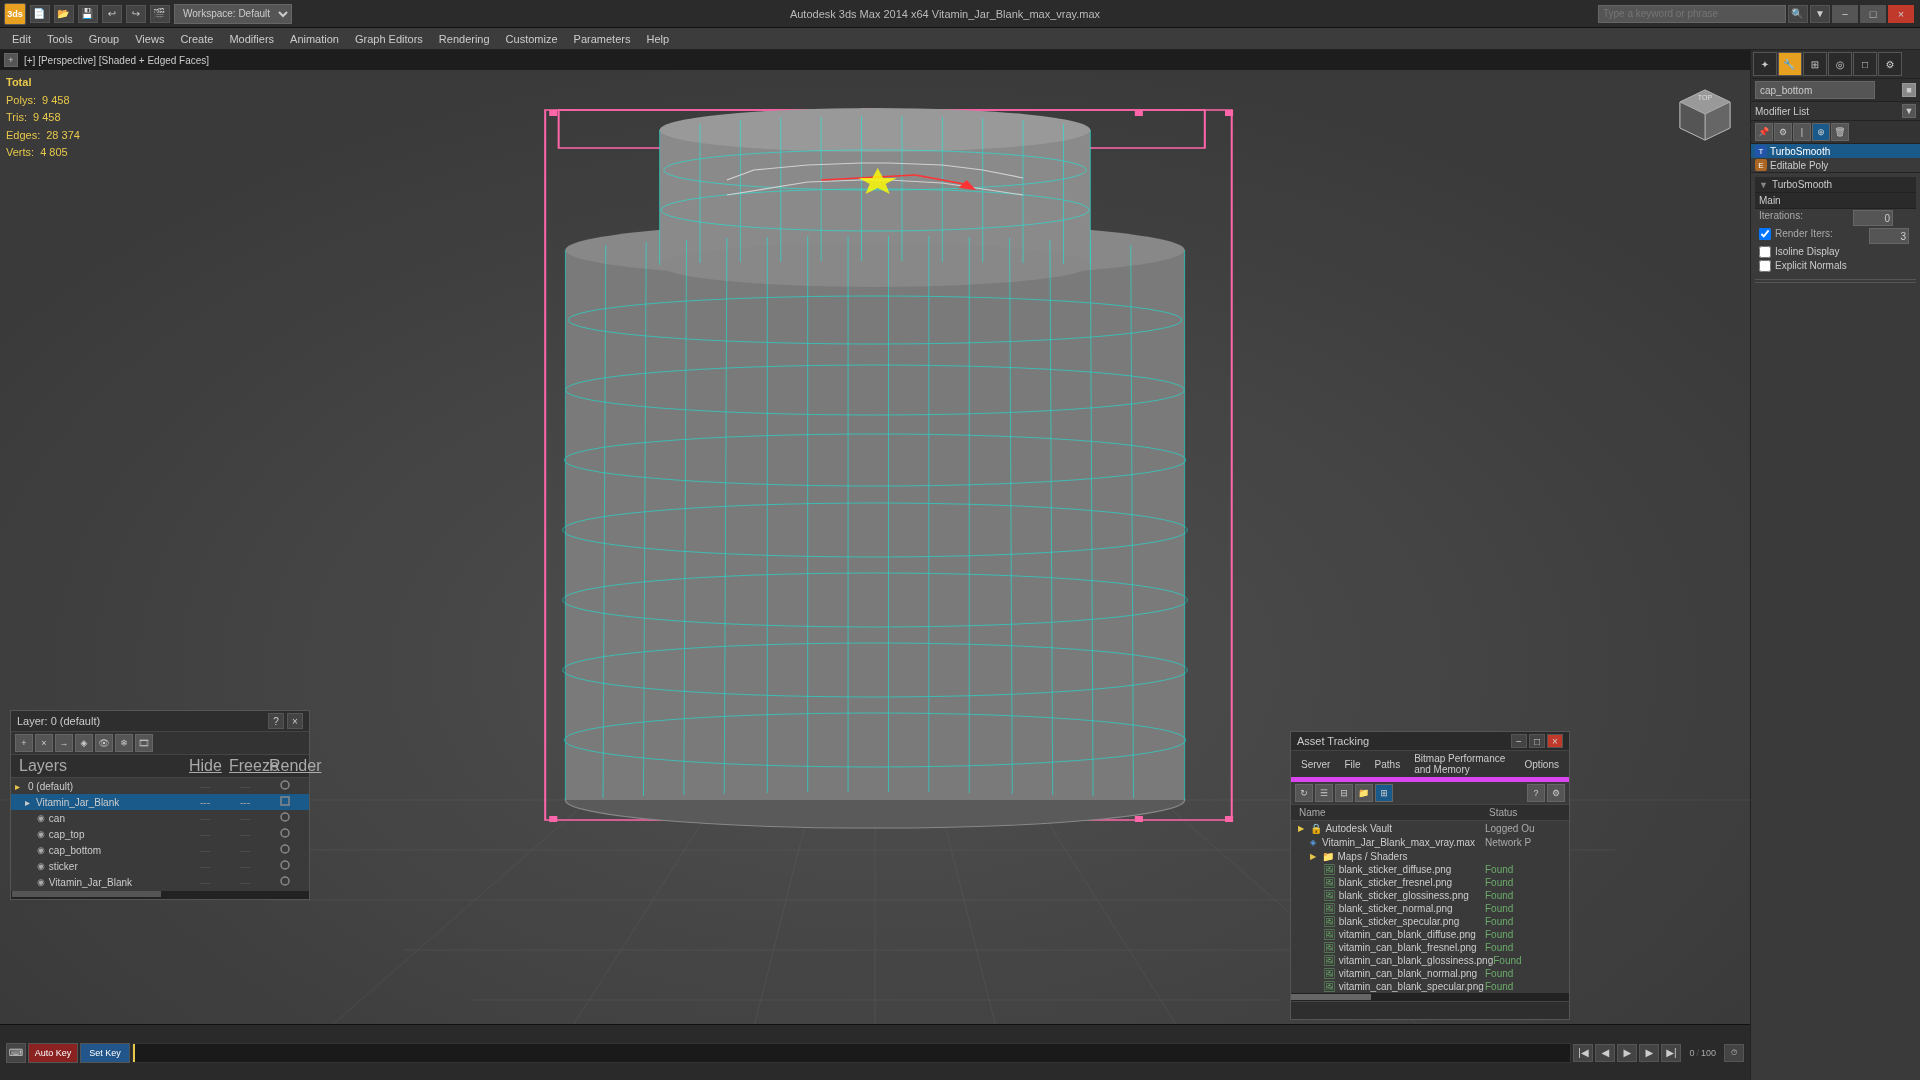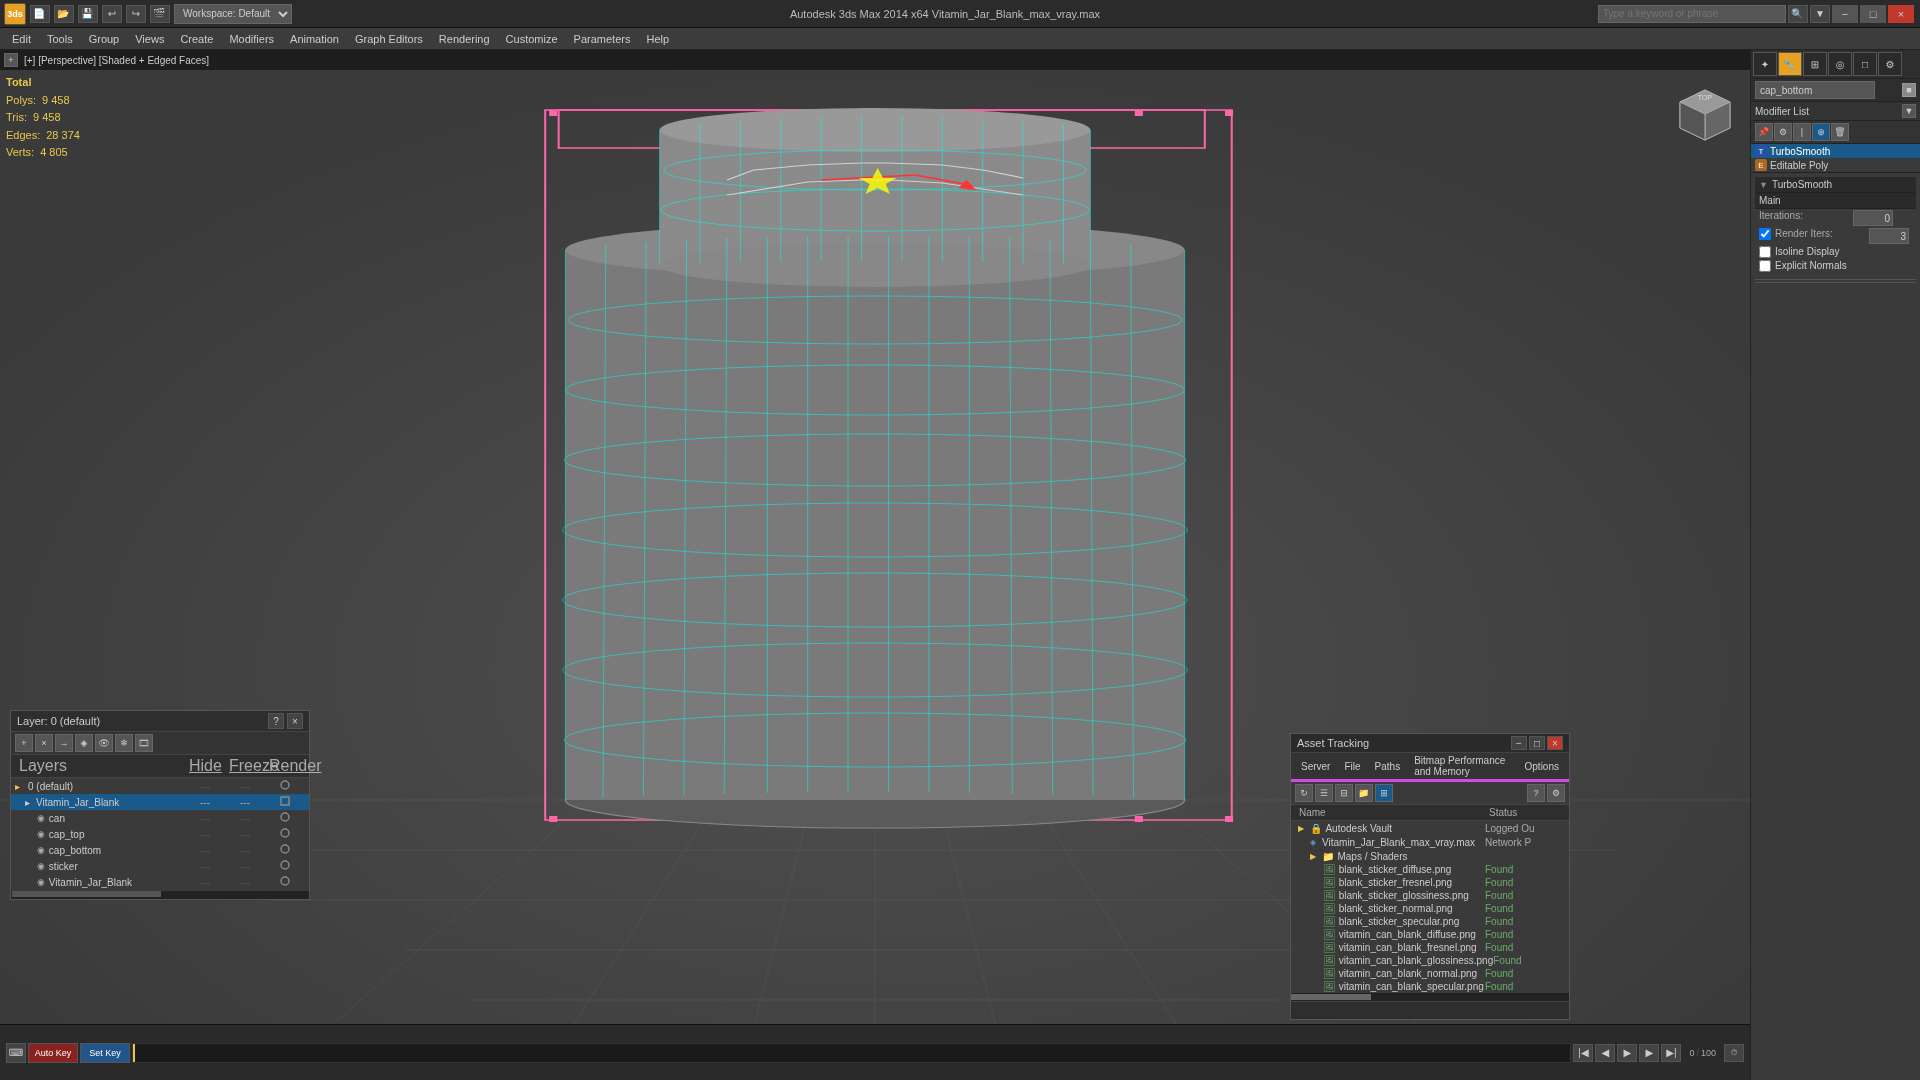--- a/index.html
+++ b/index.html
@@ -164,21 +164,21 @@
       width: 280px; background: #3a3a3a; border: 1px solid #555;
       z-index: 20;
     }
     #asset-panel-titlebar {
       display: flex; align-items: center; justify-content: space-between;
       padding: 2px 6px; background: #2a2a2a; border-bottom: 1px solid #444;
       font-size: 11px; color: #ccc;
     }
     #asset-panel-menubar {
       display: flex; align-items: center; gap: 2px;
-      padding: 1px 4px; background: #333; border-bottom: 3px solid #d946ef;
+      padding: 1px 4px; background: #333; border-bottom: 5px solid #d946ef;
     }
     .asset-menu-item { padding: 1px 6px; font-size: 10px; color: #ccc; cursor: pointer; }
     #asset-toolbar {
       display: flex; align-items: center; gap: 2px;
       padding: 2px 4px; background: #3a3a3a; border-bottom: 1px solid #444;
     }
     .asset-tool-btn { width: 18px; height: 18px; background: #555; border: 1px solid #666; color: #ccc; font-size: 9px; cursor: pointer; display: flex; align-items: center; justify-content: center; }
     #asset-columns {
       display: flex; background: #2e2e2e; border-bottom: 1px solid #444;
       padding: 1px 4px;

